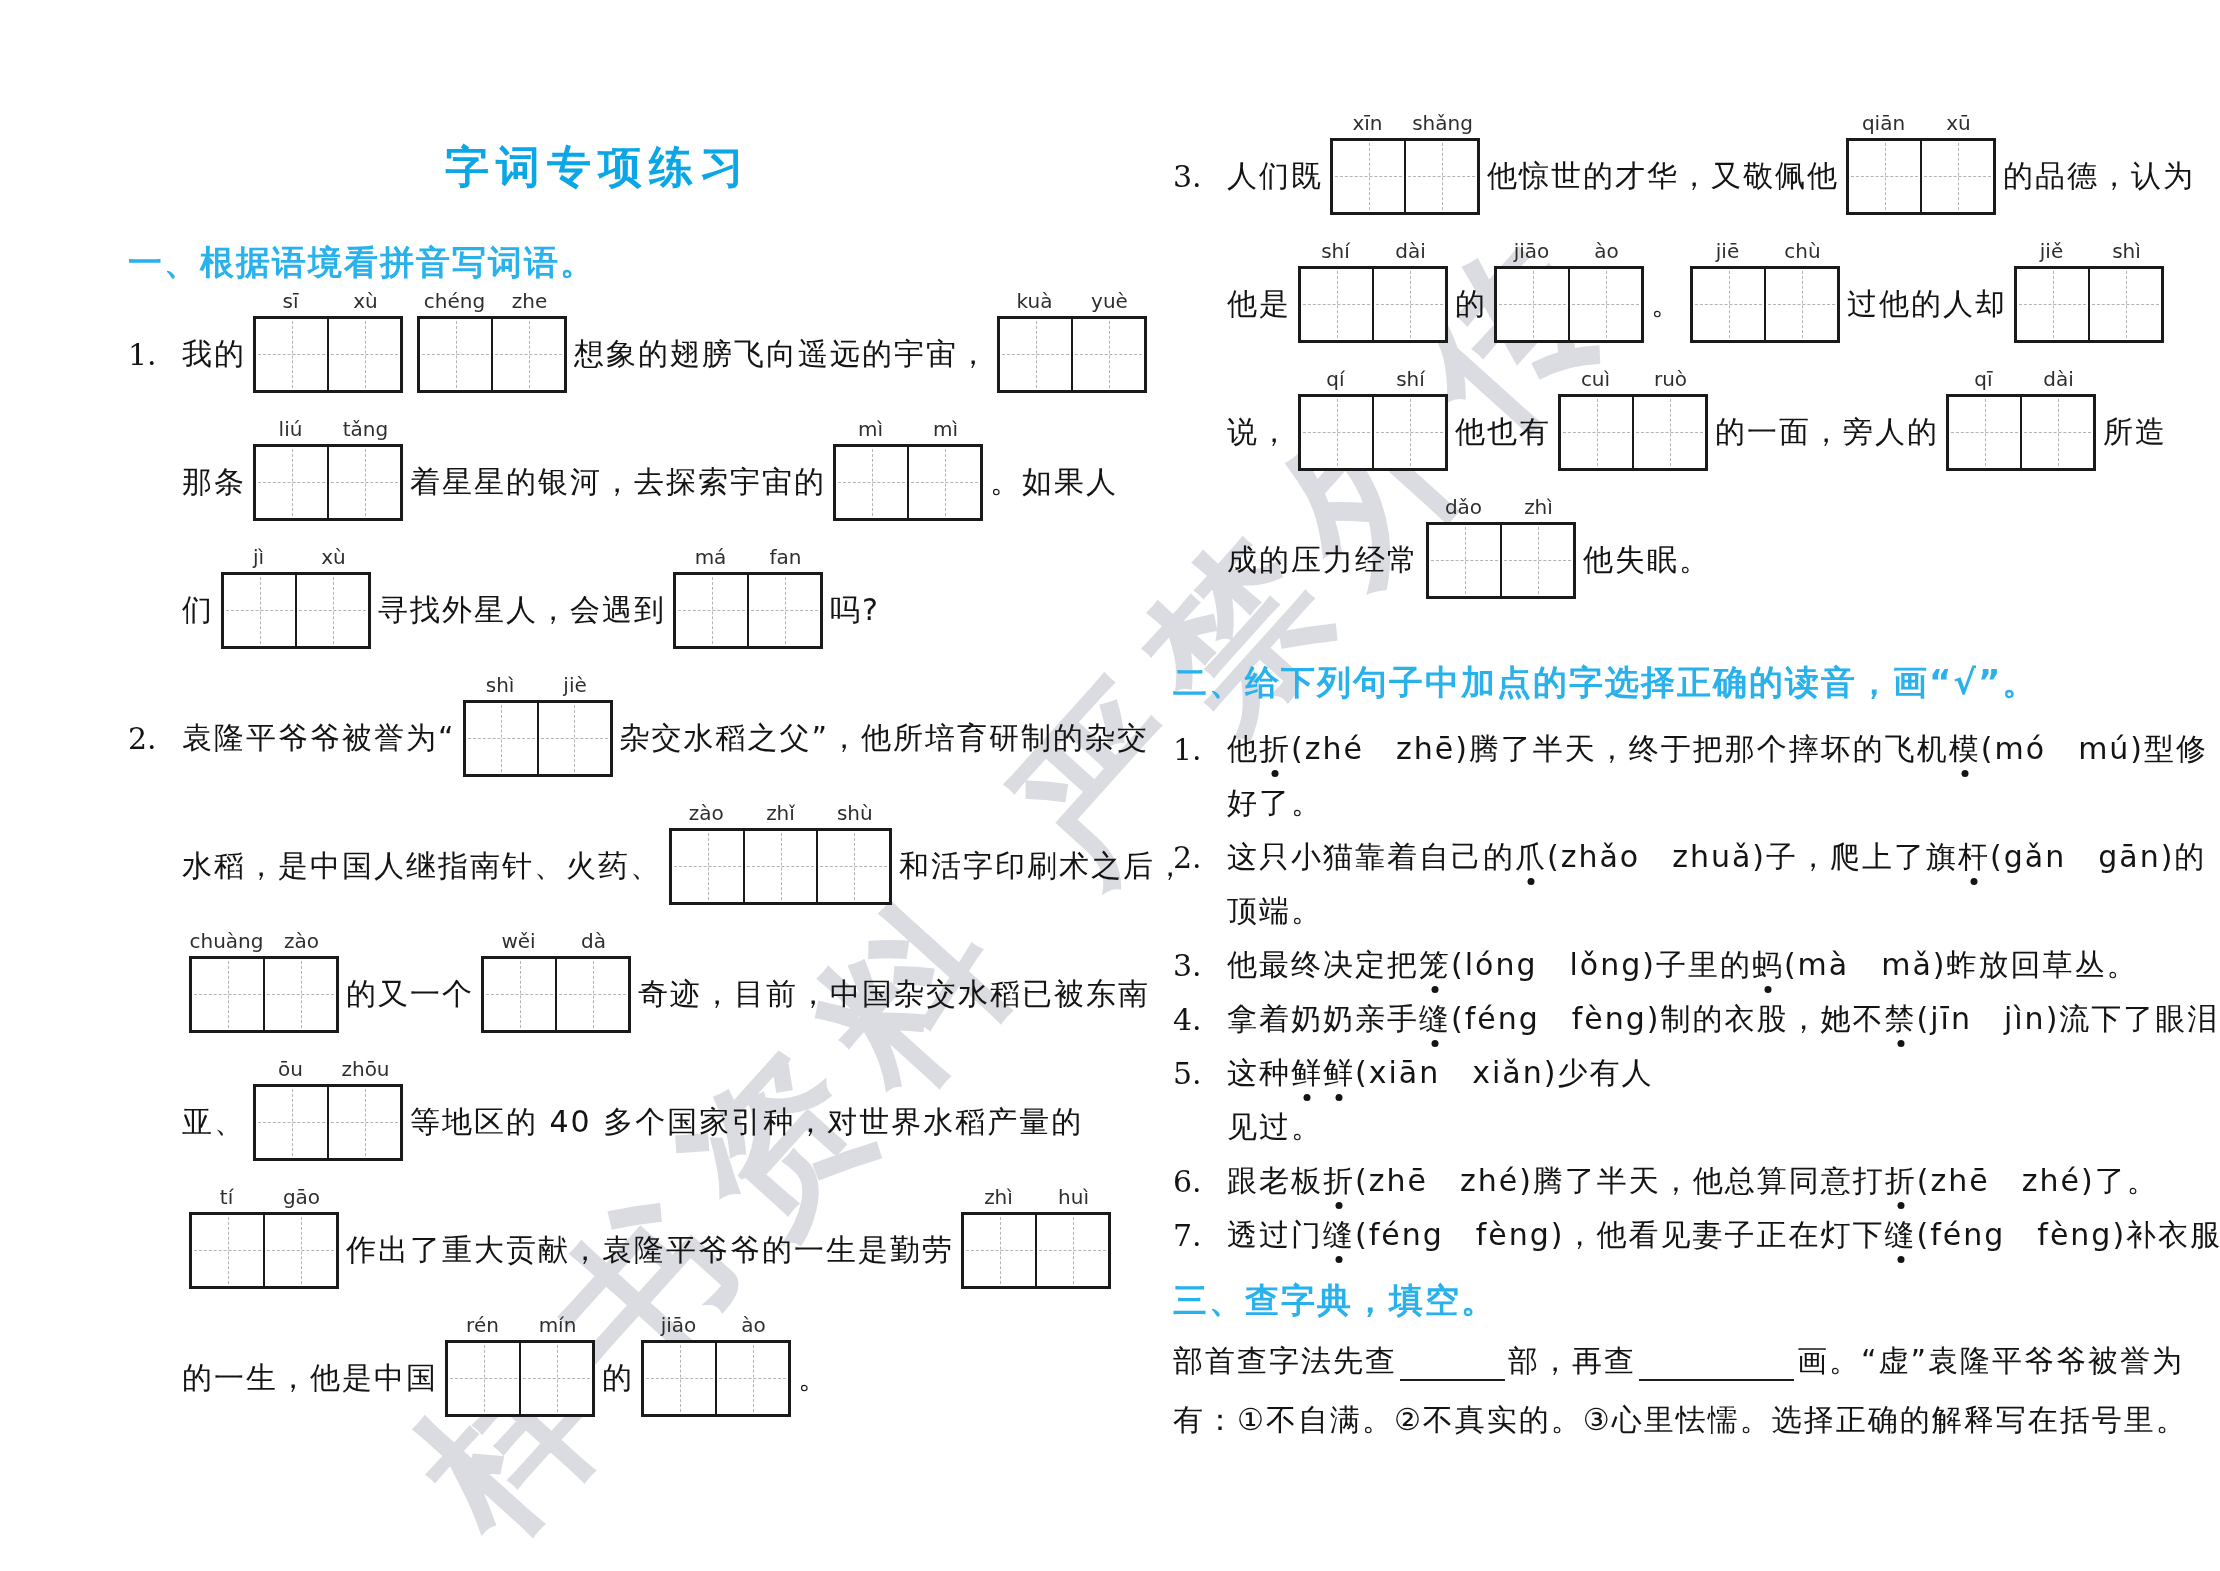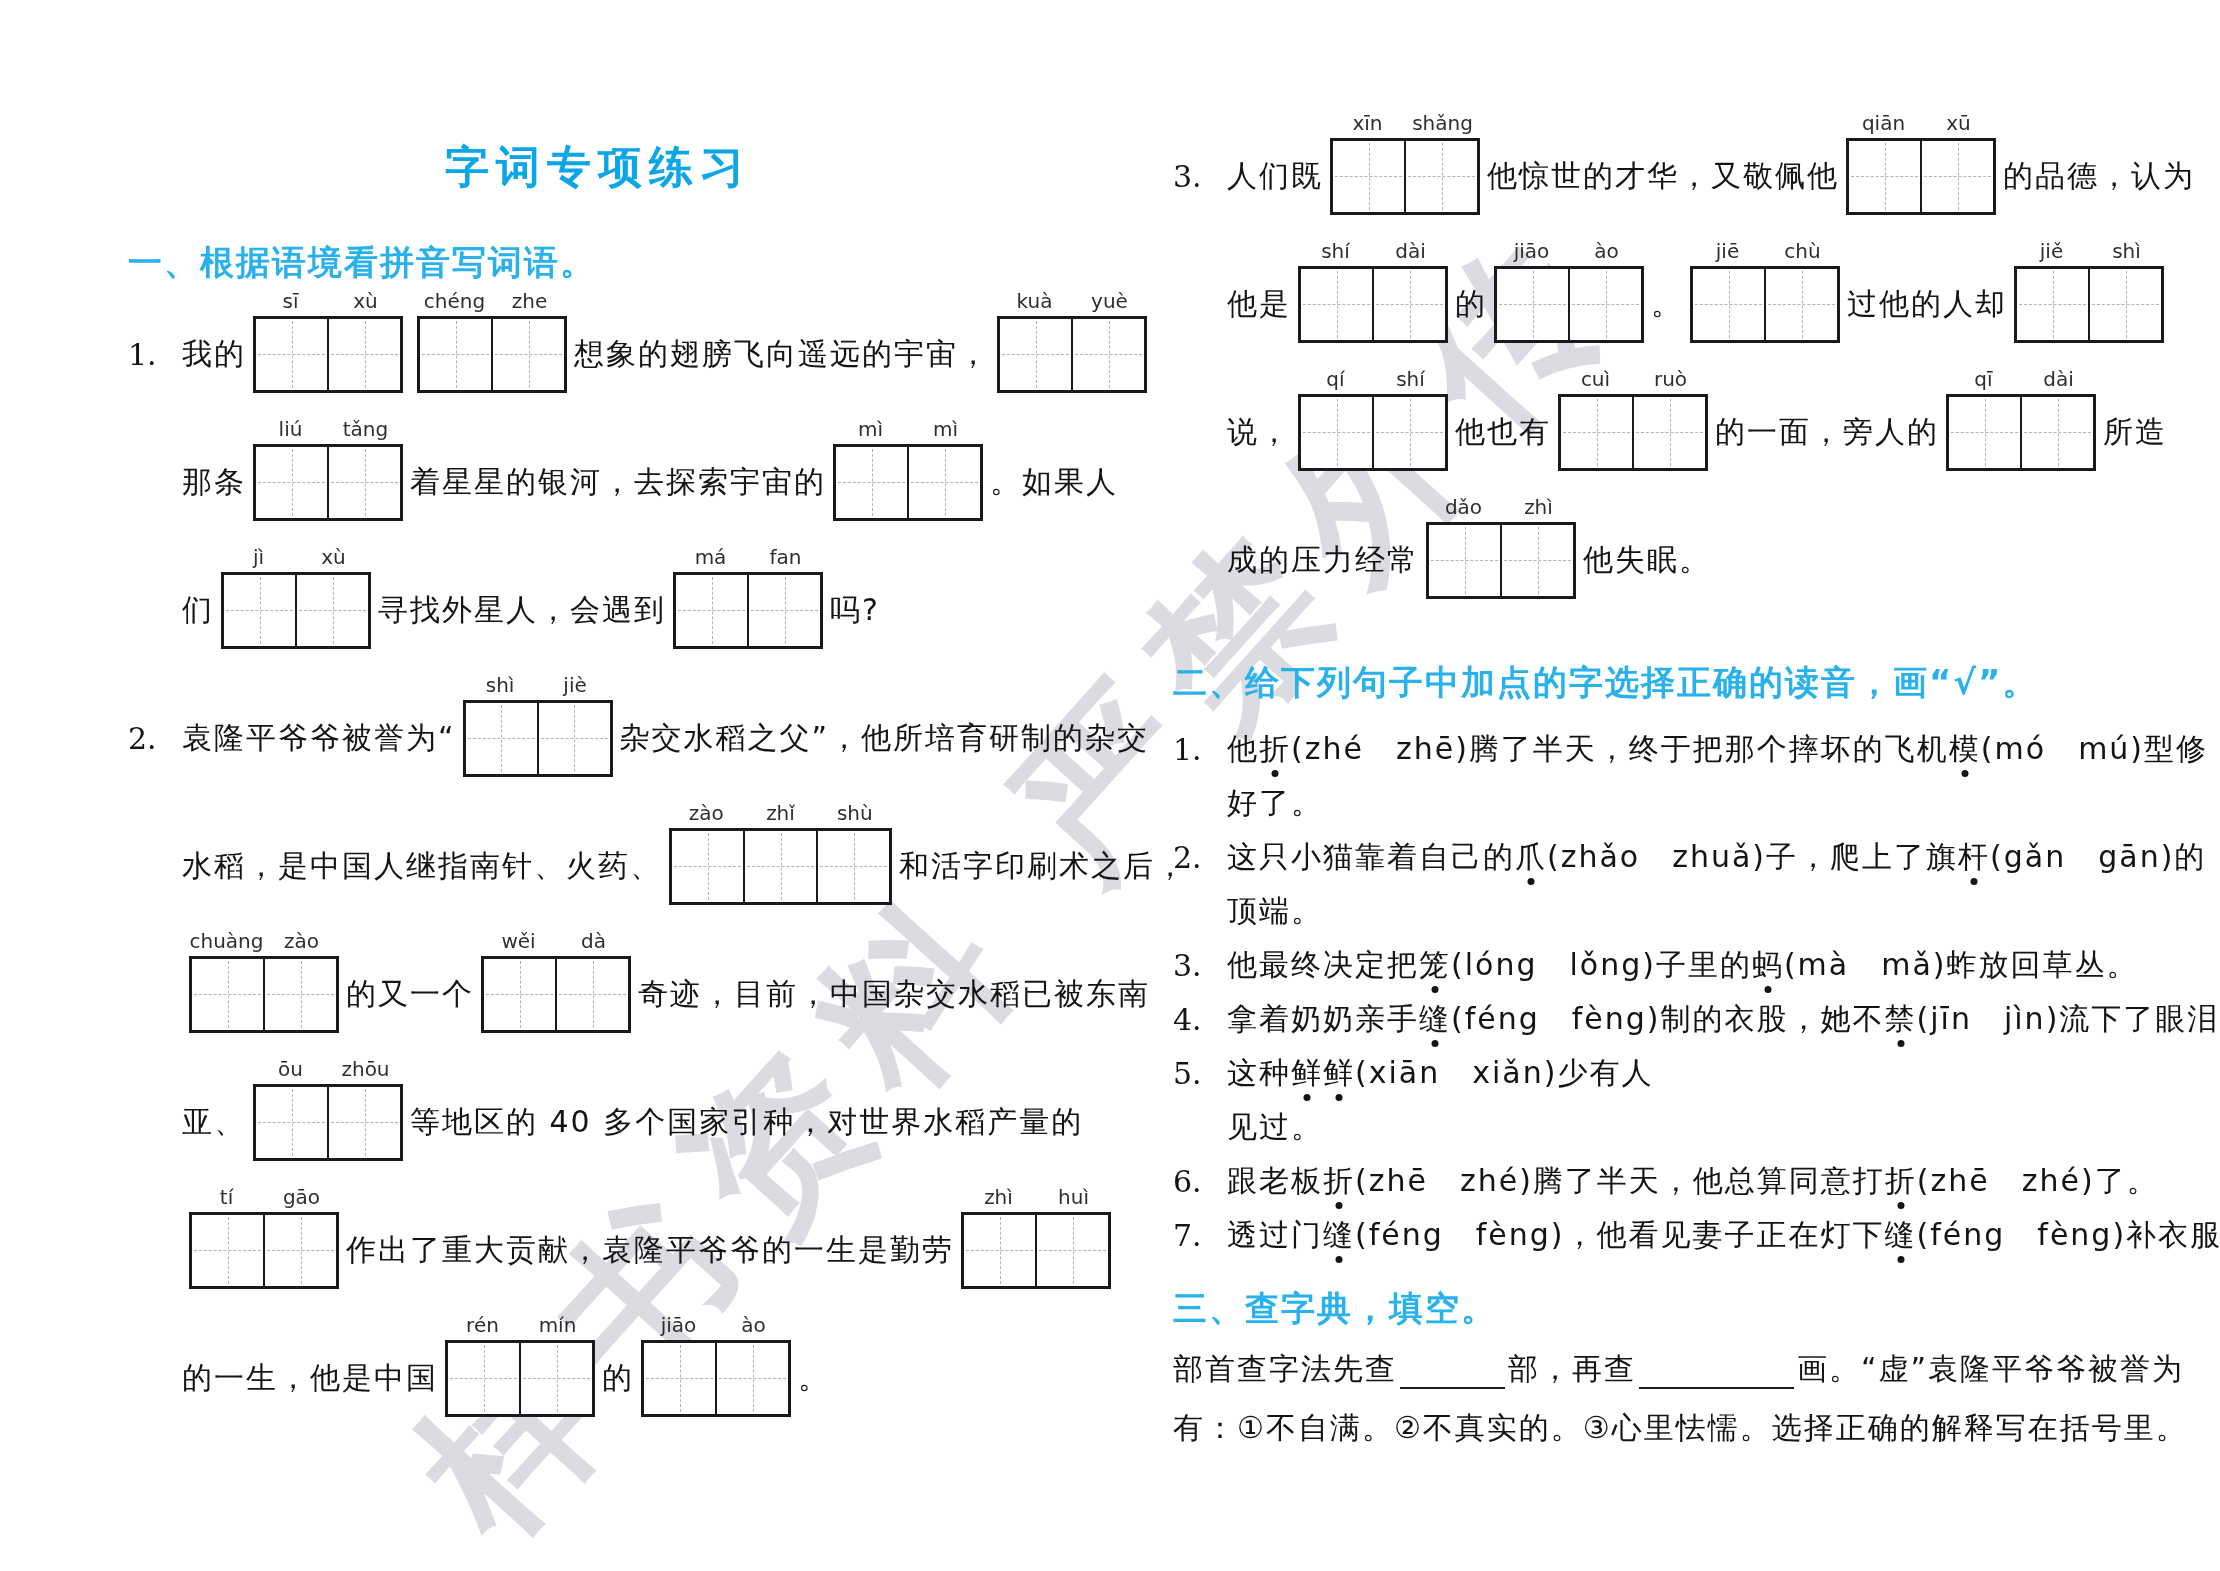--- a/index.html
+++ b/index.html
@@ -12,21 +12,21 @@
   .content{position:relative;z-index:2}
   .title{position:absolute;left:128px;top:138px;width:940px;margin:0;text-align:center;
         font-size:44px;letter-spacing:7px;font-weight:700;color:#0ba6e6;
         font-family:"DejaVu Serif",serif}
   .col{position:absolute}
   .col-left{left:128px;top:240px;width:940px}
   .col-right{left:1173px;top:112px;width:950px}
   .sec-header{font-size:34px;font-weight:700;color:#29b1ec;letter-spacing:2px;margin:0}
   .s1h{margin-bottom:4px}
   .s2h{margin-top:36px;margin-bottom:16px}
-  .s3h{margin-top:24px;margin-bottom:8px}
+  .s3h{margin-top:16px;margin-bottom:8px}
   .exercise{margin-left:54px}
   .items{margin-left:54px}
   .line{position:relative;display:flex;align-items:center}
   .bl{height:128px}
   .tline{min-height:54px;height:54px}
   .pline{height:59px}
   .num{position:absolute;left:-54px;font-family:"DejaVu Serif",serif;font-size:30px;top:50%;transform:translateY(-50%)}
   .zh{font-size:30px;letter-spacing:2px;white-space:nowrap}
   .bgrp{position:relative;margin:0 7px;flex:0 0 auto}
   .bpy{position:absolute;bottom:100%;left:0;width:100%;display:flex;margin-bottom:3px}

